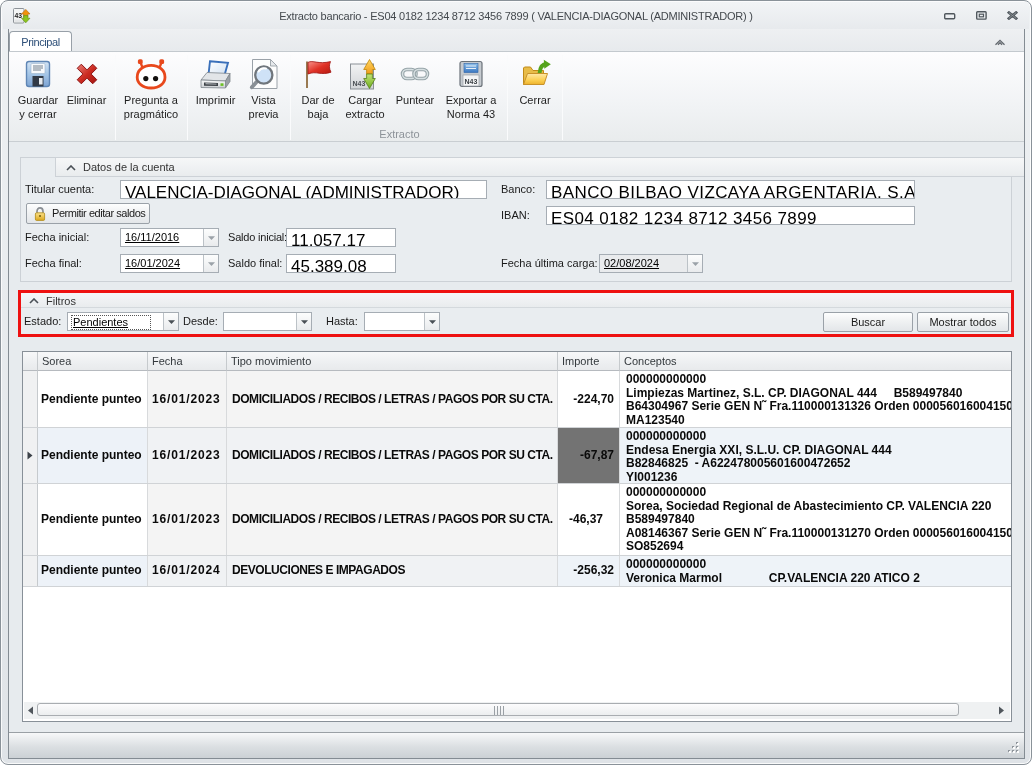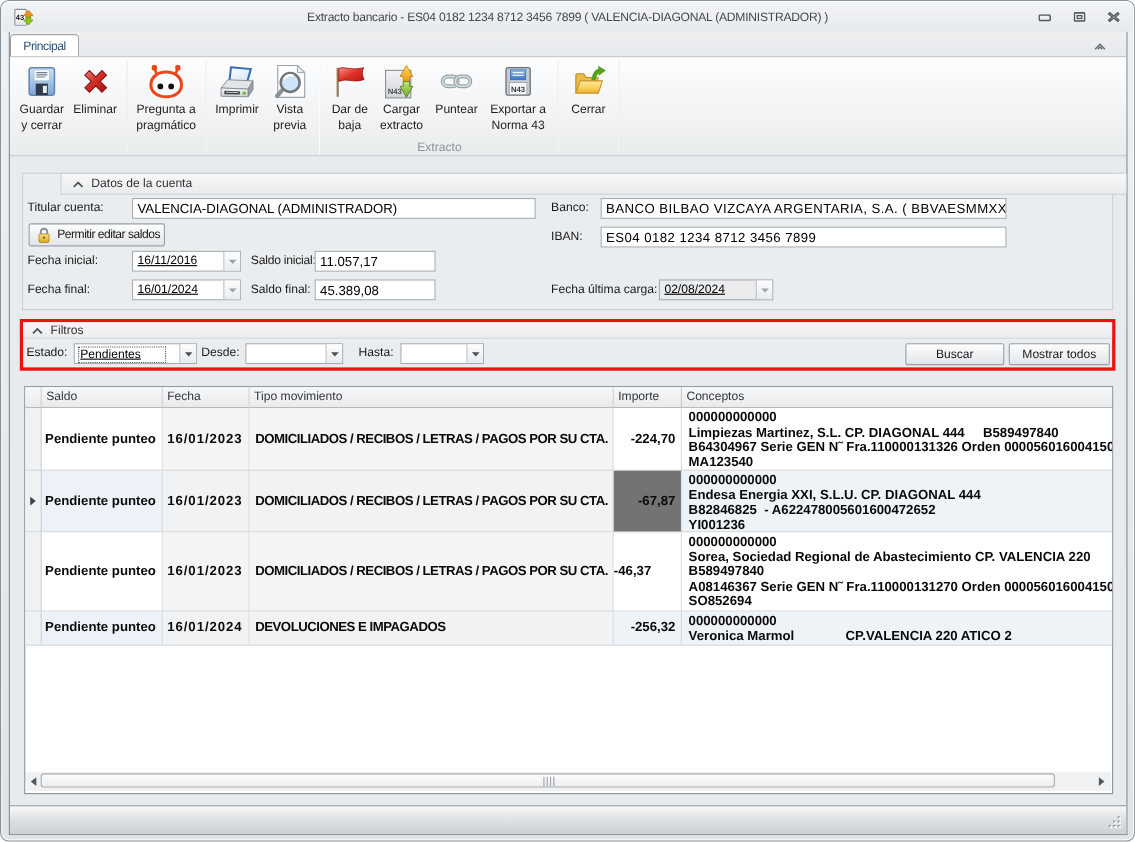--- a/index.html
+++ b/index.html
@@ -22,21 +22,21 @@
 #ribbon { position:absolute; left:0; top:22px; width:100%; height:91px;
   background:linear-gradient(#fdfdfe,#f1f3f5 60%,#e9eced);
   border-top:1px solid #c3c9ce; border-bottom:1px solid #c9ced2; }
 .rsep { position:absolute; top:3px; height:85px; width:1px; background:#d2d7db; border-right:1px solid #fafbfc; }
 .rbtn { position:absolute; top:3px; text-align:center; font-size:11px; color:#1e1e1e; line-height:13.5px; }
 .rbtn svg { display:block; margin:3px auto 4px; }
 #grplabel { position:absolute; left:282px; width:217px; top:76px; text-align:center; font-size:11px; color:#8d9399; }
 #chev { position:absolute; right:18px; top:9px; }
 
 .lbl { position:absolute; font-size:11px; color:#1a1a1a; white-space:nowrap; }
-.tb { position:absolute; background:#fff; border:1px solid #a6adb4; font-size:12px; color:#000;
+.tb { position:absolute; background:#fff; border:1px solid #a6adb4; font-size:17px; color:#000;
   padding:2px 0 0 4px; white-space:nowrap; overflow:hidden; height:19px; }
 .combo { position:absolute; height:19px; border:1px solid #a6adb4; background:#fff; font-size:11px; }
 .combo .v { position:absolute; left:4px; top:2px; white-space:nowrap;text-decoration:underline; }
 .combo .arr { position:absolute; right:0; top:0; bottom:0; width:15px; border-left:1px solid #bcc2c7;
   background:linear-gradient(#fcfdfd,#e9ebed); }
 .arr svg { position:absolute; left:3px; top:6px; }
 .btn { position:absolute; background:linear-gradient(#fdfefe,#f0f2f3 45%,#e3e6e9);
   border:1px solid #9aa1a8; border-radius:2px; font-size:11px; color:#1a1a1a; text-align:center; }
 
 .phdr { position:absolute; background:linear-gradient(#f6f7f8,#e9ecee); border:1px solid #cdd2d7;margin-left:35px; }
@@ -341,21 +341,21 @@
           <svg width="9" height="6" viewBox="0 0 9 6">
             <path d="M1 1.2 L8 1.2 L4.5 5 Z" fill="#4a5056"></path>
           </svg>
         </span>
       </div>
     <div class="btn" style="left:814px;top:283px;width:90px;height:20px;line-height:18px">Buscar</div>
     <div class="btn" style="left:908px;top:283px;width:92px;height:20px;line-height:18px">Mostrar todos</div>
 
     <div id="grid">
       <div class="ghc" style="left:0;width:15px"></div>
-      <div class="ghc" style="left:15px;width:110px">Saldo</div>
+      <div class="ghc" style="left:15px;width:110px">Sorea</div>
       <div class="ghc" style="left:125px;width:79px">Fecha</div>
       <div class="ghc" style="left:204px;width:331px">Tipo movimiento</div>
       <div class="ghc" style="left:535px;width:62px">Importe</div>
       <div class="ghc" style="left:597px;width:391px;border-right:none">Conceptos</div>
 
       <div class="ind" style="top:19px;height:57px"></div>
       <div class="cell" style="left:15px;top:19px;width:110px;height:57px;background:#fff;line-height:56px;padding-left:3px">Pendiente punteo</div>
       <div class="cell" style="left:125px;top:19px;width:79px;height:57px;background:#f4f4f4;line-height:56px;padding-left:4px;letter-spacing:.85px">16/01/2023</div>
       <div class="cell" style="left:204px;top:19px;width:331px;height:57px;background:#f4f4f4;line-height:56px;padding-left:5px;letter-spacing:-.45px">DOMICILIADOS / RECIBOS / LETRAS / PAGOS POR SU CTA.</div>
       <div class="cell" style="left:535px;top:19px;width:62px;height:57px;background:#fff;line-height:56px;text-align:right;padding-right:5px">-224,70</div>
@@ -377,21 +377,21 @@
       <div class="cell" style="left:597px;top:76px;width:391px;height:56px;background:#eef3f8;border-right:none;line-height:13.5px;padding:2px 0 0 6px;white-space:pre">000000000000
 Endesa Energia XXI, S.L.U. CP. DIAGONAL 444
 B82846825  - A622478005601600472652
 YI001236</div>
       <div class="rowline" style="top:131px"></div>
 
       <div class="ind" style="top:132px;height:72px"></div>
       <div class="cell" style="left:15px;top:132px;width:110px;height:72px;background:#fff;line-height:71px;padding-left:3px">Pendiente punteo</div>
       <div class="cell" style="left:125px;top:132px;width:79px;height:72px;background:#f4f4f4;line-height:71px;padding-left:4px;letter-spacing:.85px">16/01/2023</div>
       <div class="cell" style="left:204px;top:132px;width:331px;height:72px;background:#f4f4f4;line-height:71px;padding-left:5px;letter-spacing:-.45px">DOMICILIADOS / RECIBOS / LETRAS / PAGOS POR SU CTA.</div>
-      <div class="cell" style="left:535px;top:132px;width:62px;height:72px;background:#fff;line-height:71px;text-align:left;padding-right:5px">-46,37</div>
+      <div class="cell" style="left:535px;top:132px;width:62px;height:72px;background:#fff;line-height:71px;text-align:center;padding-right:5px">-46,37</div>
       <div class="cell" style="left:597px;top:132px;width:391px;height:72px;background:#fff;border-right:none;line-height:13.5px;padding:2px 0 0 6px;white-space:pre">000000000000
 Sorea, Sociedad Regional de Abastecimiento CP. VALENCIA 220
 B589497840
 A08146367 Serie GEN N˜ Fra.110000131270 Orden 000056016004150
 SO852694</div>
       <div class="rowline" style="top:203px"></div>
 
       <div class="ind" style="top:204px;height:30px"></div>
       <div class="cell" style="left:15px;top:204px;width:110px;height:30px;background:#edf2f8;line-height:29px;padding-left:3px">Pendiente punteo</div>
       <div class="cell" style="left:125px;top:204px;width:79px;height:30px;background:#f0f2f4;line-height:29px;padding-left:4px;letter-spacing:.85px">16/01/2024</div>

